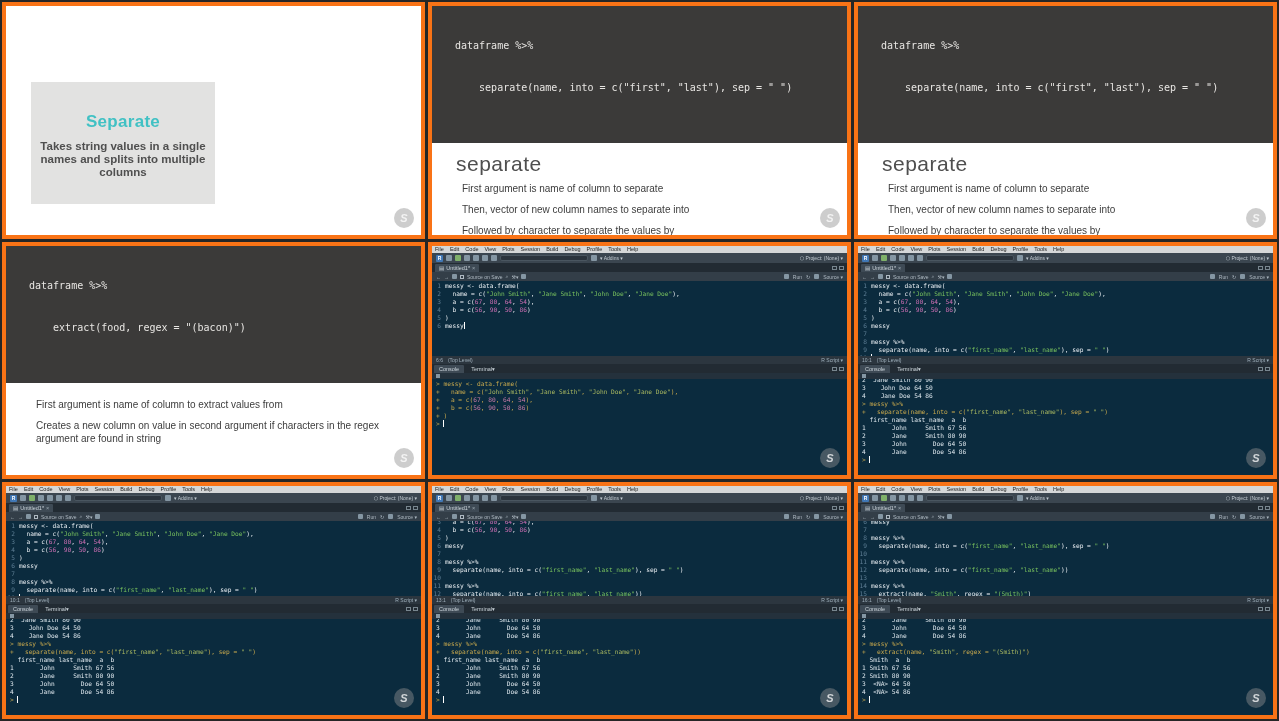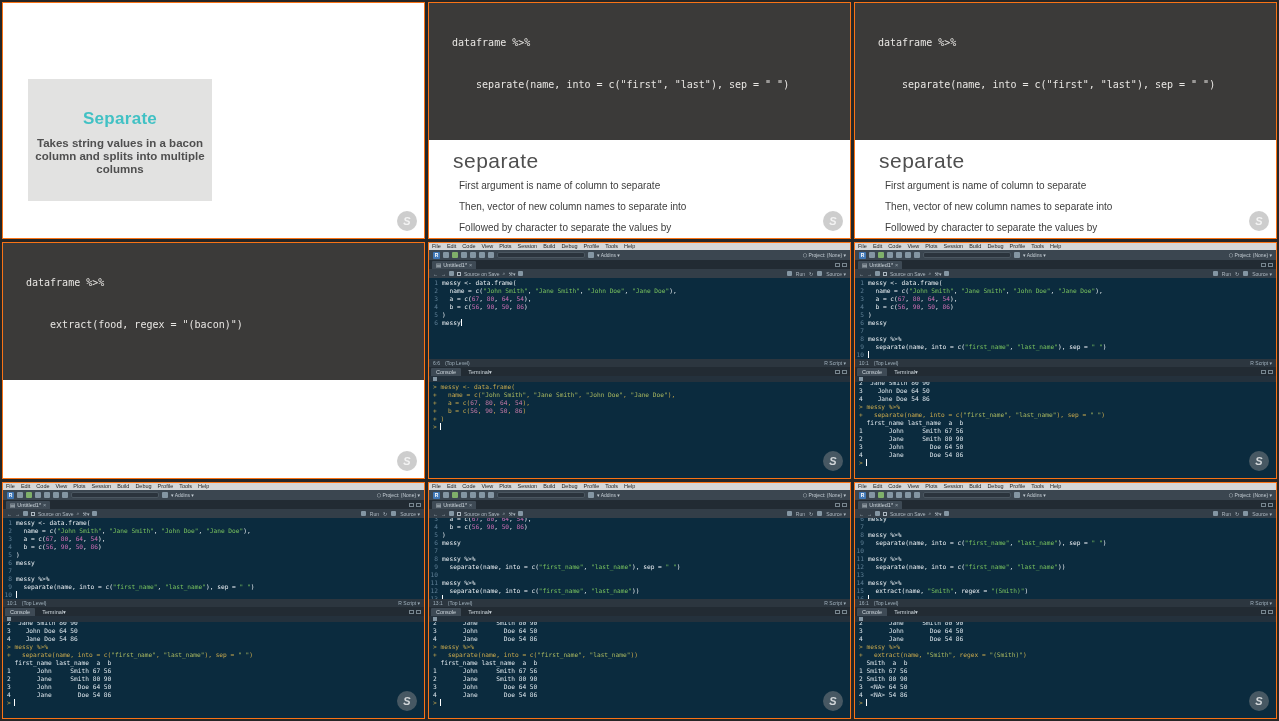--- a/index.html
+++ b/index.html
@@ -2,21 +2,21 @@
 <html><head>
 <meta charset="utf-8">
 <style>
   * { margin:0; padding:0; box-sizing:border-box; }
   html,body { background:#1c1c1c; }
   .page {
     width:1279px; height:721px; background:#262626; padding:2px;
     display:grid; grid-template-columns:repeat(3,1fr); grid-template-rows:repeat(3,1fr);
     gap:3px; font-family:"Liberation Sans", sans-serif;
   }
-  .cell { border:1px solid #f97316; overflow:hidden; position:relative; }
+  .cell { border:4px solid #f97316; overflow:hidden; position:relative; }
 
   
   .wm {
     position:absolute; right:7px; bottom:7px; width:20px; height:20px; border-radius:50%;
     background:rgba(145,145,145,0.45); color:rgba(255,255,255,0.75);
     font-size:11px; font-style:italic; font-weight:bold;
     display:flex; align-items:center; justify-content:center; z-index:5;
   }
 
   
@@ -95,21 +95,21 @@
   .caret { display:inline-block; width:1px; height:7px; background:#ffffff; vertical-align:-1px; }
 </style>
 </head>
 <body>
 
 <div class="page">
 
   <div class="cell slide-title">
     <div class="title-box">
       <h1>Separate</h1>
-      <p>Takes string values in a bacon column and splits into multiple columns</p>
+      <p>Takes string values in a single names and splits into multiple columns</p>
     </div>
     <div class="wm">S</div>
   </div>
 
   <div class="cell slide-code">
     <div class="code-block">dataframe %&gt;%
 
     separate(name, into = c("first", "last"), sep = " ")</div>
     <div class="slide-body">
       <h2>separate</h2>
@@ -135,20 +135,24 @@
       </div>
     </div>
     <div class="wm">S</div>
   </div>
 
   <div class="cell slide-code">
     <div class="code-block">dataframe %&gt;%
 
     extract(food, regex = "(bacon)")</div>
     <div class="slide-body">
+      <div class="bullets">
+        <div>First argument is name of column to extract values from</div>
+        <div>Creates a new column on value in second argument if characters in the regex argument are found in string</div>
+      </div>
     </div>
     <div class="wm">S</div>
   </div>
 
   <div class="cell">
   <div class="rs-root">
     <div class="rs-menubar">
           <span>File</span>
           <span>Edit</span>
           <span>Code</span>

